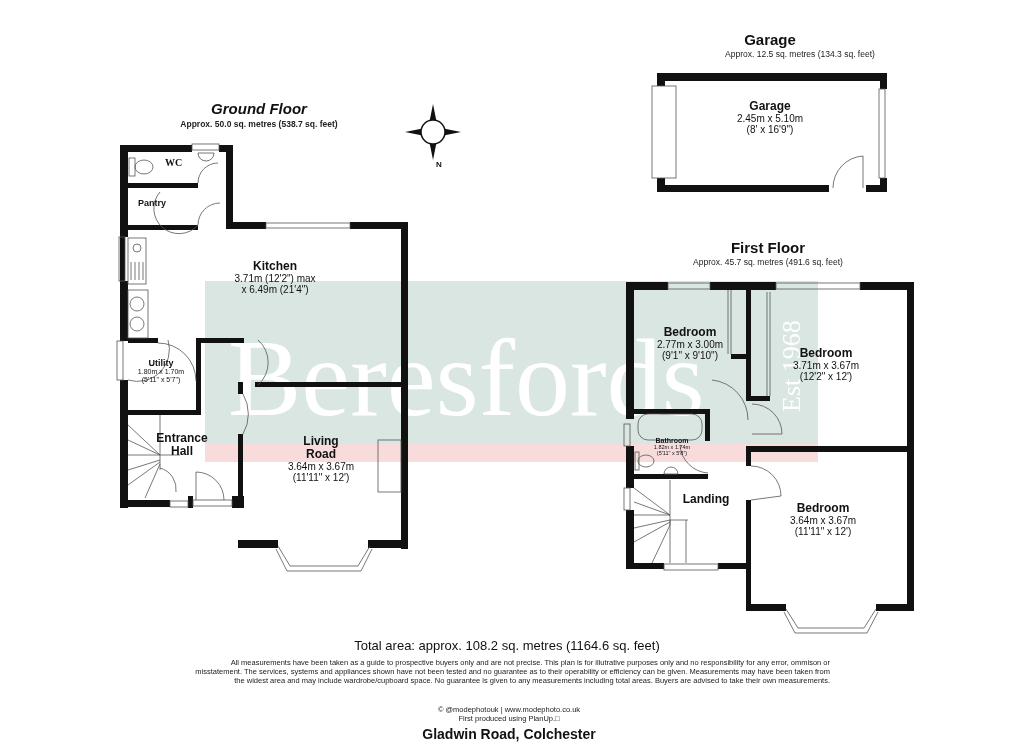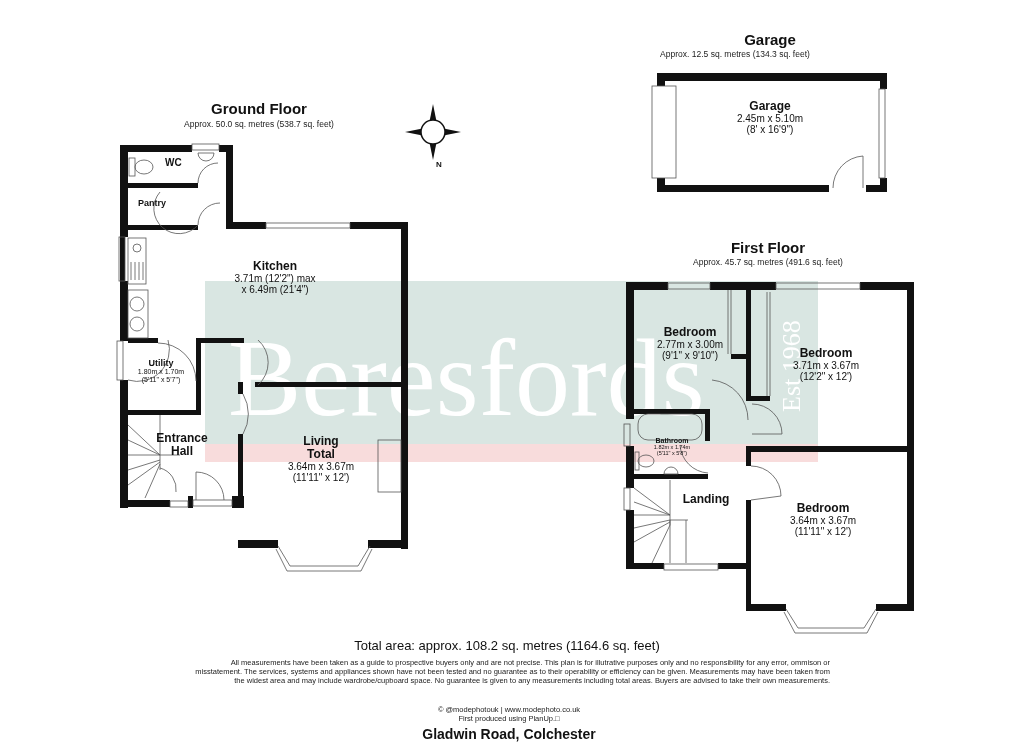--- a/index.html
+++ b/index.html
@@ -217,24 +217,24 @@
     <line x1="686" y1="520" x2="686" y2="563"></line>
 
     <path d="M752 404 a30 30 0 0 1 30 30 L752 434"></path>
     <path d="M751 466 a30 30 0 0 1 30 30 L751 500"></path>
 
     <path d="M786 609 L798 628 L864 628 L876 609"></path>
     <path d="M784 612 L795 633 L867 633 L878 612"></path>
   </g>
 </svg>
 
-<div class="abs center floor-title" style="left:259px;top:100px;">Ground Floor</div>
-<div class="abs center floor-sub" style="left:259px;top:119px;">Approx. 50.0 sq. metres (538.7 sq. feet)</div>
-
-<div class="abs small-name" style="left:165px;top:157px;font-size:10px;">WC</div>
+<div class="abs center floor-title" style="left:259px;top:100px;font-style:italic;">Ground Floor</div>
+<div class="abs center floor-sub" style="left:259px;top:119px;font-weight:bold;">Approx. 50.0 sq. metres (538.7 sq. feet)</div>
+
+<div class="abs small-name" style="left:165px;top:157px;font-size:10px;font-family:Liberation Serif, serif;">WC</div>
 <div class="abs small-name" style="left:138px;top:198px;">Pantry</div>
 
 <div class="abs center" style="left:259px;top:260px;margin-left:16px;">
   <div class="room-name">Kitchen</div>
   <div class="room-dim">3.71m (12'2") max</div>
   <div class="room-dim">x 6.49m (21'4")</div>
 </div>
 
 <div class="abs center" style="left:161px;top:358px;">
   <div class="small-name">Utility</div>
@@ -242,29 +242,29 @@
   <div style="font-size:7px;line-height:8px;">(5'11" x 5'7")</div>
 </div>
 
 <div class="abs center" style="left:182px;top:432px;">
   <div class="room-name">Entrance</div>
   <div class="room-name">Hall</div>
 </div>
 
 <div class="abs center" style="left:321px;top:435px;">
   <div class="room-name">Living</div>
-  <div class="room-name">Total</div>
+  <div class="room-name">Road</div>
   <div class="room-dim">3.64m x 3.67m</div>
   <div class="room-dim">(11'11" x 12')</div>
 </div>
 
 <div class="abs" style="left:436px;top:160px;font-size:8px;font-weight:bold;">N</div>
 
 <div class="abs center floor-title" style="left:770px;top:31px;">Garage</div>
-<div class="abs center floor-sub" style="left:735px;top:49px;">Approx. 12.5 sq. metres (134.3 sq. feet)</div>
+<div class="abs center floor-sub" style="left:800px;top:49px;">Approx. 12.5 sq. metres (134.3 sq. feet)</div>
 <div class="abs center" style="left:770px;top:100px;">
   <div class="room-name">Garage</div>
   <div class="room-dim">2.45m x 5.10m</div>
   <div class="room-dim">(8' x 16'9")</div>
 </div>
 
 <div class="abs center floor-title" style="left:768px;top:239px;">First Floor</div>
 <div class="abs center floor-sub" style="left:768px;top:257px;">Approx. 45.7 sq. metres (491.6 sq. feet)</div>
 
 <div class="abs center" style="left:690px;top:326px;">

